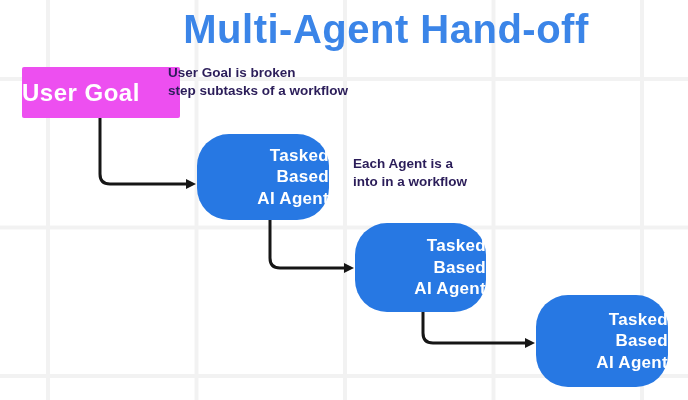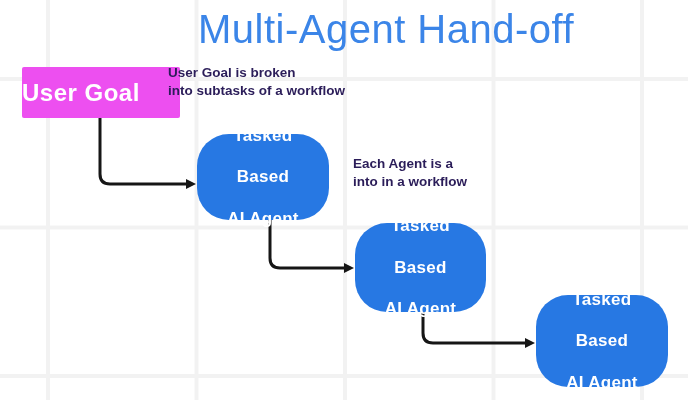--- a/index.html
+++ b/index.html
@@ -12,44 +12,43 @@
     background-image:
       linear-gradient(to right, #f2f2f2 0 4px, transparent 4px),
       linear-gradient(to bottom, #f2f2f2 0 4px, transparent 4px);
     background-size:148.5px 148.5px;
     background-position:46px 77px;
   }
   .title{
     position:absolute;
     left:156px;top:0;width:460px;height:56px;
     line-height:58px;text-align:center;
-    font-size:40px;font-weight:normal;
+    font-size:40px;font-weight:bold;
     letter-spacing:0.5px;
     color:#3b85e8;
   }
   .user-goal{
     position:absolute;
     left:22px;top:67px;width:158px;height:51px;
     background:#ed4ff0;
     border-radius:2px;
     display:flex;align-items:center;justify-content:flex-start;
     color:#ffffff;font-size:24px;font-weight:bold;
     letter-spacing:0.5px;
     z-index:2;
   }
   .agent{
     position:absolute;
     background:#2778e3;
     border-radius:32px;
-    display:flex;flex-direction:column;align-items:center;justify-content:center;
+    display:flex;flex-direction:column;align-items:flex-end;justify-content:center;
     color:#ffffff;font-size:17px;font-weight:bold;line-height:21.5px;
     text-align:center;
     letter-spacing:0.3px;
     z-index:2;
-    gap:20px;
   }
   .agent-1{left:197px;top:134px;width:132px;height:86px;}
   .agent-2{left:355px;top:223px;width:131px;height:89px;}
   .agent-3{left:536px;top:295px;width:132px;height:92px;}
   .annotation{
     position:absolute;
     text-align:left;
     font-size:13.5px;font-weight:bold;line-height:18px;
     color:#2b1d59;
     z-index:2;
@@ -78,21 +77,21 @@
     <path d="M270,220 L270,258 Q270,268 280,268 L346,268" fill="none" stroke-width="3" stroke-linecap="round" marker-end="url(#ah)" stroke="#161616"></path>
     <path d="M423,312 L423,333 Q423,343 433,343 L527,343" fill="none" stroke-width="3" stroke-linecap="round" marker-end="url(#ah)" stroke="#161616"></path>
   </svg>
 
   <div class="user-goal" style="background: rgb(237, 79, 240);">
     <span>User Goal</span>
   </div>
 
   <div class="annotation annotation-1" style="color: rgb(43, 29, 89);">
     <div>User Goal is broken</div>
-    <div>into subtasks of a workflow</div>
+    <div>step subtasks of a workflow</div>
   </div>
 
   <div class="annotation annotation-2" style="color: rgb(43, 29, 89);">
     <div>Each Agent  is a</div>
     <div>into in a workflow</div>
   </div>
 
   <div class="agent agent-1" style="background: rgb(39, 120, 227);">
     <div>Tasked</div>
     <div>Based</div>

